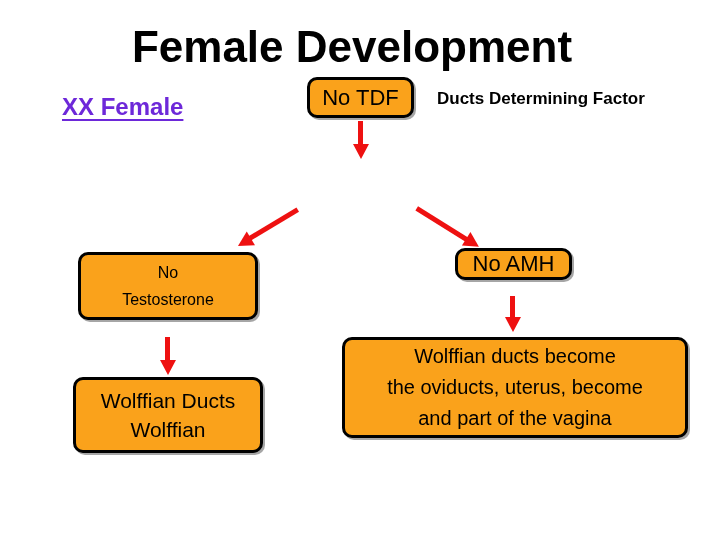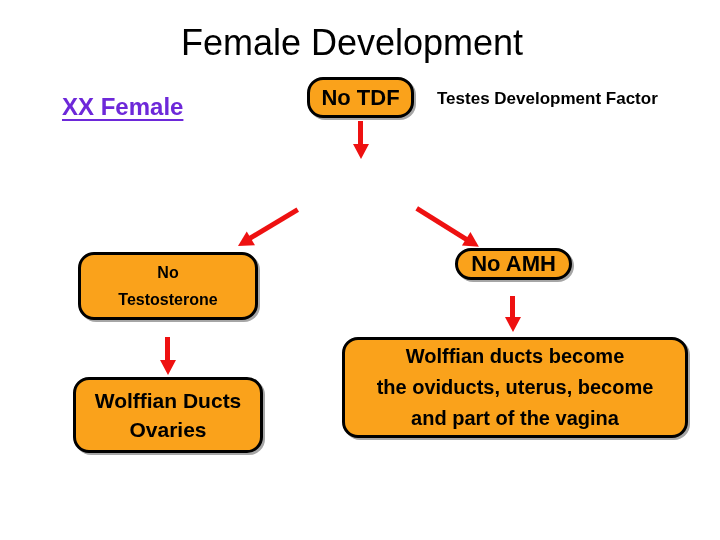--- a/index.html
+++ b/index.html
@@ -13,22 +13,22 @@
     background: #ffffff;
     overflow: hidden;
   }
 
   .slide-title {
     position: absolute;
     top: 22px;
     left: 0;
     width: 704px;
     text-align: center;
-    font-size: 36px;
-    font-weight: normal;
+    font-size: 44px;
+    font-weight: bold;
     color: #000000;
     letter-spacing: 0px;
   }
 
   .side-label {
     position: absolute;
     left: 62px;
     top: 93px;
     font-size: 24px;
     font-weight: bold;
@@ -45,28 +45,28 @@
     font-size: 17px;
     font-weight: bold;
     color: #000000;
     white-space: nowrap;
   }
 
   .node {
     position: absolute;
     background: #FAA21B;
     border: 3px solid #000000;
-    border-radius: 16px;
+    border-radius: 10px;
     box-shadow: 2px 2px 0 rgba(0,0,0,0.35);
     display: flex;
     flex-direction: column;
     align-items: center;
     justify-content: center;
     text-align: center;
-    font-weight: bold;
+    font-weight: normal;
     color: #000000;
   }
 
   .node-no-tdf        { left: 307px; top: 77px;  width: 107px; height: 41px;  font-size: 22px; }
   .node-ovaries       { left: 255px; top: 162px; width: 212px; height: 43px;  font-size: 22px; }
   .node-no-test       { left: 78px;  top: 252px; width: 180px; height: 68px;  font-size: 16px; line-height: 27px; }
   .node-no-amh        { left: 455px; top: 248px; width: 117px; height: 32px;  font-size: 22px; }
   .node-wolffian      { left: 73px;  top: 377px; width: 190px; height: 76px;  font-size: 21px; line-height: 29px; }
   .node-mullerian     { left: 342px; top: 337px; width: 346px; height: 101px; font-size: 20px; line-height: 31px; }
 
@@ -101,21 +101,21 @@
 <div class="slide">
 
   <div class="slide-title">Female Development</div>
 
   <div class="side-label">XX Female</div>
 
   <div class="node node-no-tdf">
     <div>No TDF</div>
   </div>
 
-  <div class="caption">Testes Development Factor</div>
+  <div class="caption">Ducts Determining Factor</div>
 
   <div class="arrow" style="left:361px; top:121px; width:38px; transform:rotate(90deg);">
     <i class="shaft" style="width:24px;"></i>
     <i class="head" style="left:23px;"></i>
   </div>
 
 
   <div class="arrow" style="left:298px; top:210px; width:70px; transform:rotate(149deg);">
     <i class="shaft" style="width:56px;"></i>
     <i class="head" style="left:55px;"></i>
@@ -140,21 +140,21 @@
     <i class="head" style="left:23px;"></i>
   </div>
 
   <div class="arrow" style="left:513px; top:296px; width:36px; transform:rotate(90deg);">
     <i class="shaft" style="width:22px;"></i>
     <i class="head" style="left:21px;"></i>
   </div>
 
   <div class="node node-wolffian">
     <div>Wolffian Ducts</div>
-    <div>Ovaries</div>
+    <div>Wolffian</div>
   </div>
 
   <div class="node node-mullerian">
     <div>Wolffian ducts become</div>
     <div>the oviducts, uterus, become</div>
     <div>and part of the vagina</div>
   </div>
 
 </div>
 

